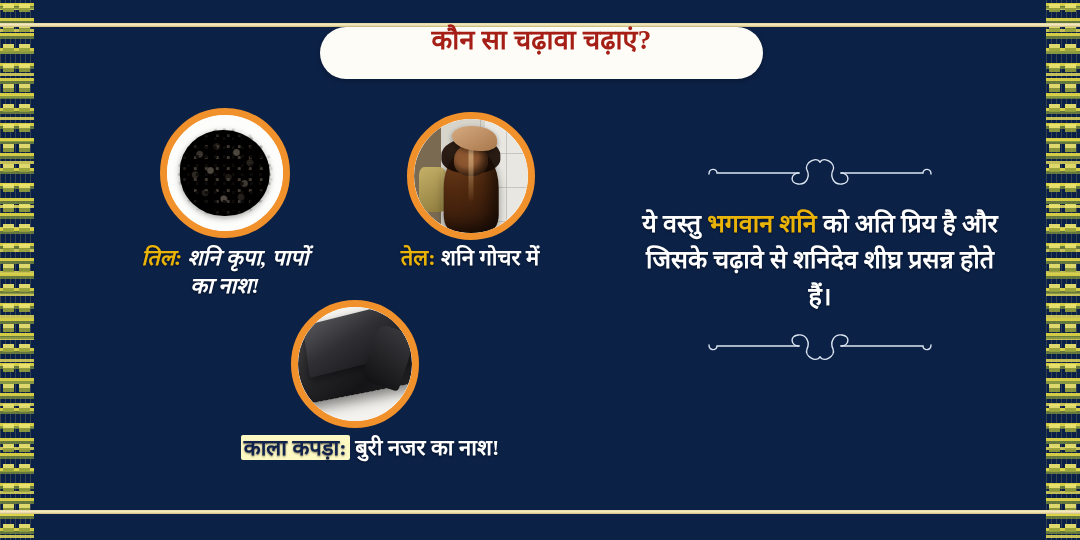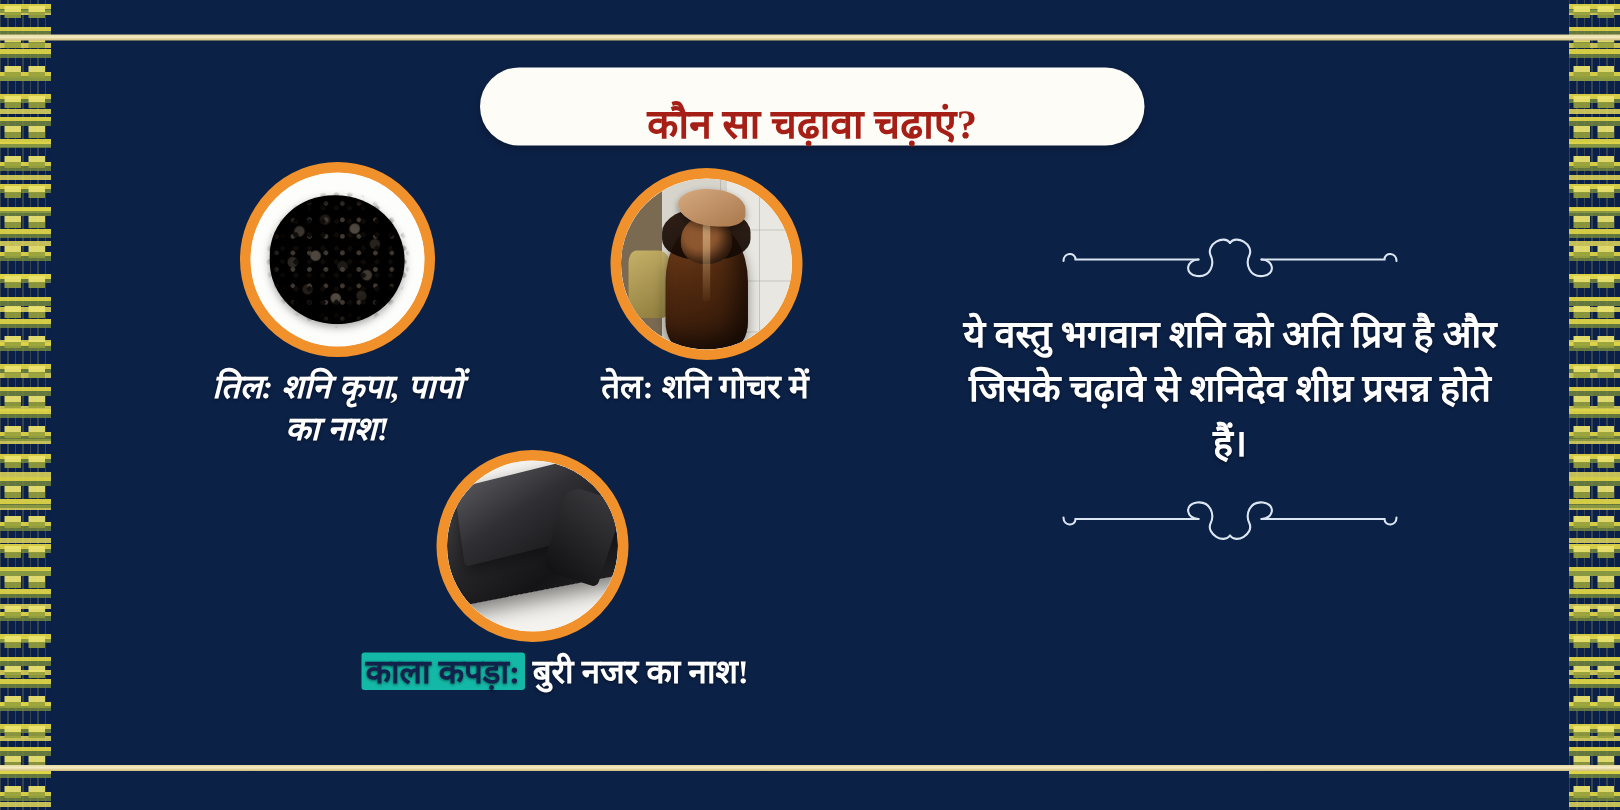--- a/index.html
+++ b/index.html
@@ -55,25 +55,25 @@
   
   .gold-rule {
     position:absolute; left:0; width:1080px; height:4px;
     background:linear-gradient(to bottom,#e3d8a0,#f6ecc2 45%,#cdbb78);
   }
   .gold-rule.top    { top:23px; }
   .gold-rule.bottom { top:510px; }
 
   
   #title-pill {
-    position:absolute; left:320px; top:45px;
+    position:absolute; left:320px; top:27px;
     width:443px; height:52px;
     background:#fdfcf7;
     border-radius:26px;
-    display:flex; align-items:flex-end; justify-content:center;
+    display:flex; align-items:flex-start; justify-content:center;
     box-shadow:0 2px 5px rgba(0,0,0,.25);
   }
   #title-pill .title-text {
     color:#a51f16;
     font-size:27px;
     font-weight:bold;
     letter-spacing:.2px;
     line-height:1;
     white-space:nowrap;
   }
@@ -213,23 +213,23 @@
   
   .caption {
     position:absolute;
     color:#ffffff;
     font-size:22px;
     font-weight:bold;
     line-height:1.28;
     text-align:center;
     text-shadow:0 1px 2px rgba(0,0,0,.5);
   }
-  .kw-yellow { color:#ffffff; }
+  .kw-yellow { color:#eab308; }
   .kw-hl {
-    background:#14b8a6;
+    background:#fef9c3;
     color:#11224c;
     padding:0 3px;
     border-radius:2px;
     margin-left:20px;
   }
 
   
   #right-panel {
     position:absolute; left:620px; top:150px;
     width:400px; text-align:center;

